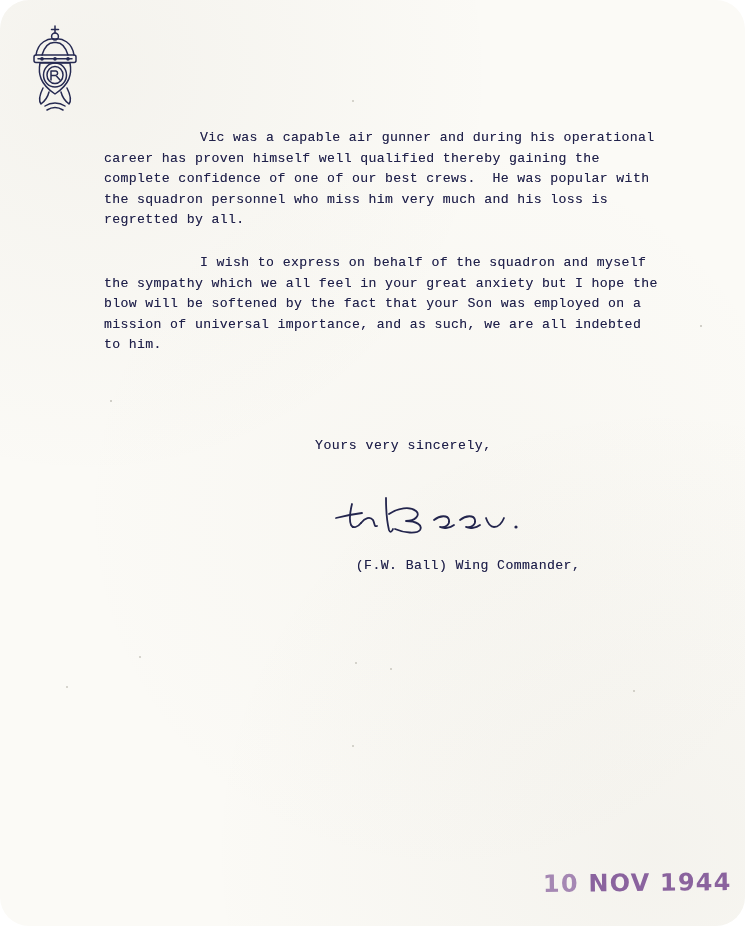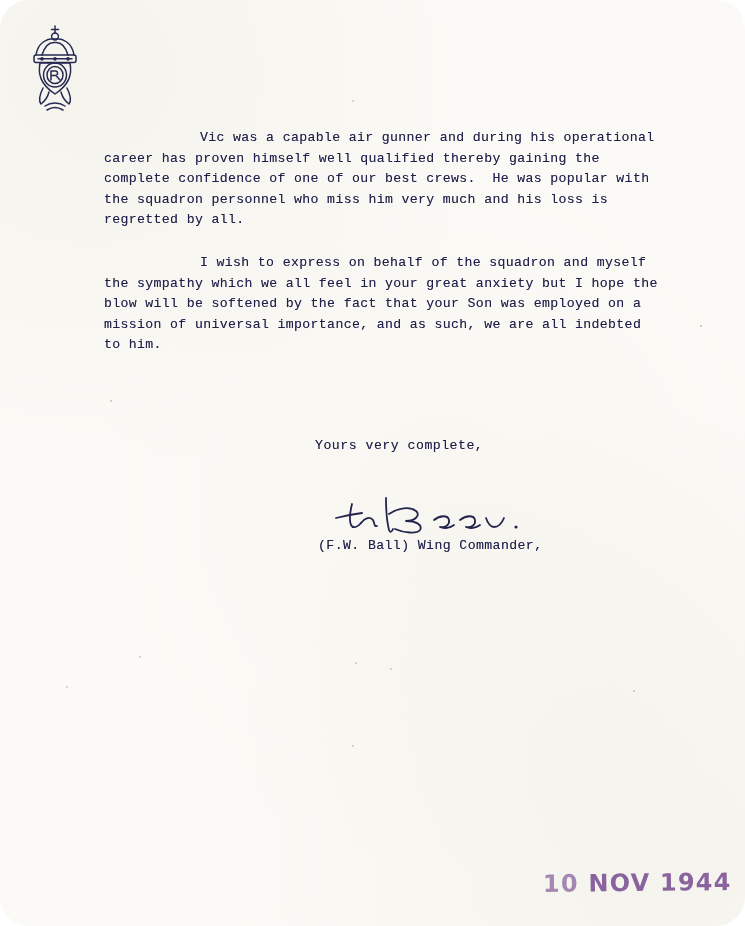--- a/index.html
+++ b/index.html
@@ -70,23 +70,23 @@
     position: absolute;
     left: 330px;
     top: 494px;
     width: 210px;
     height: 46px;
   }
 
   .signature-block {
     position: absolute;
     left: 318px;
-    top: 536px;
+    top: 556px;
     width: 300px;
-    text-align: left;
+    text-align: center;
     color: #20214a;
     font-size: 13.2px;
     line-height: 20.5px;
     letter-spacing: 0.4px;
     text-shadow: 0 0 0.6px rgba(40,40,90,0.45);
   }
   .signature-block .underlined {
     text-decoration: underline;
     text-underline-offset: 2px;
   }
@@ -160,21 +160,21 @@
         <path d="M29 88 C 34 85, 40 85, 45 88"></path>
       </g>
     </svg>
   </div>
 
   <div class="letter-body">
     <p class="para"><span class="indent"></span><span>Vic was a capable air gunner and during his operational career has proven himself well qualified thereby gaining the complete confidence of one of our best crews.  He was popular with the squadron personnel who miss him very much and his loss is regretted by all.</span></p>
     <p class="para"><span class="indent"></span><span>I wish to express on behalf of the squadron and myself the sympathy which we all feel in your great anxiety but I hope the blow will be softened by the fact that your Son was employed on a mission of universal importance, and as such, we are all indebted to him.</span></p>
   </div>
 
-  <div class="closing">Yours very complete,</div>
+  <div class="closing">Yours very sincerely,</div>
 
   <div class="signature">
     <svg viewBox="0 0 210 46" width="210" height="46" aria-hidden="true">
       <g fill="none" stroke="#23254d" stroke-width="1.8" stroke-linecap="round" stroke-linejoin="round">
         <path d="M6 24 C 14 22, 24 20, 32 19"></path>
         <path d="M22 10 C 20 18, 19 26, 21 31 C 23 35, 28 33, 31 29"></path>
         <path d="M31 29 C 35 24, 40 22, 43 26 C 45 30, 44 33, 47 32"></path>
         <path d="M56 4 C 56 16, 57 28, 59 36 C 60 39, 62 38, 63 35"></path>
         <path d="M59 20 C 68 14, 80 12, 86 17 C 91 21, 85 27, 76 27 C 86 27, 93 31, 90 36 C 87 40, 74 39, 65 35"></path>
         <path d="M104 26 C 110 21, 118 21, 119 26 C 120 31, 115 34, 110 33 C 114 35, 120 34, 124 31"></path>

